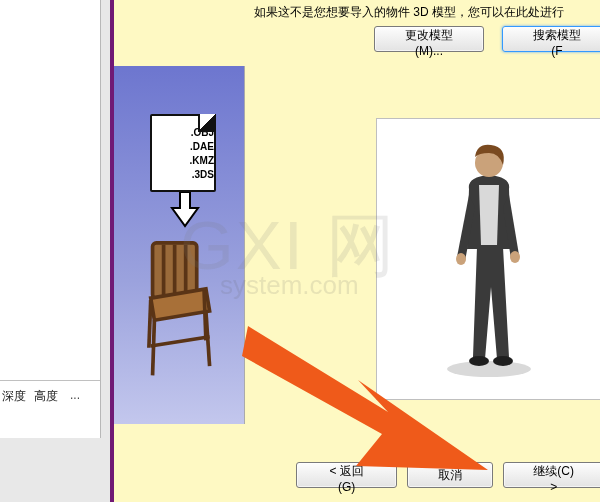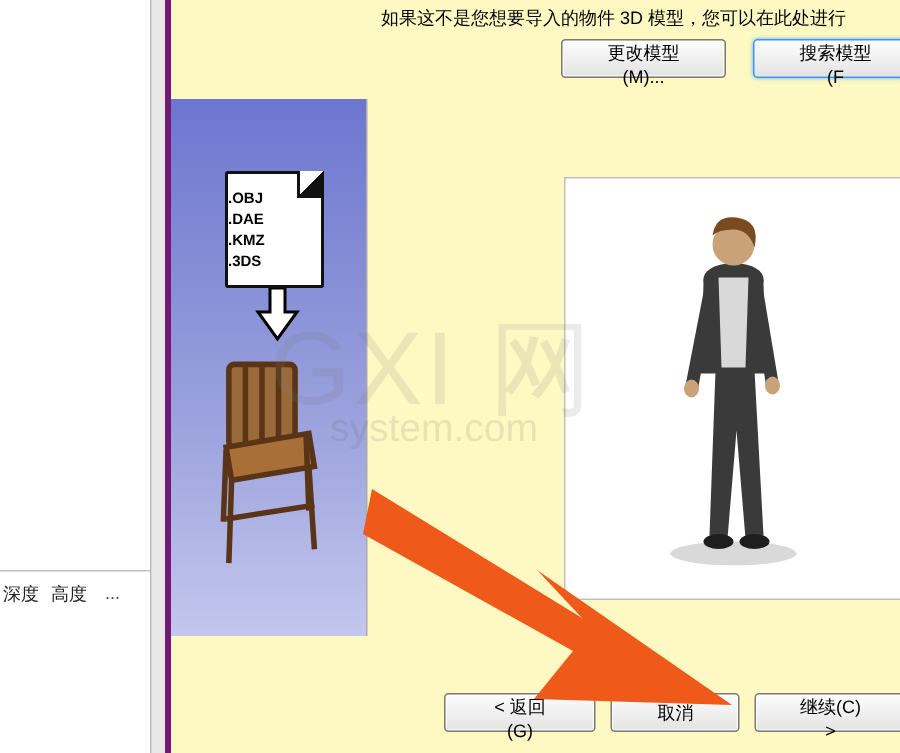--- a/index.html
+++ b/index.html
@@ -1,29 +1,29 @@
 <!DOCTYPE html>
 <html><head>
 <meta charset="utf-8">
 <style>
   html,body{margin:0;padding:0;font-family:"Microsoft YaHei","SimSun",Arial,sans-serif;font-size:12px;background:#f0f0f0;overflow:hidden}
   #stage{position:relative;width:600px;height:502px;background:#e8e8e8}
-  .left-prop-panel{position:absolute;left:0;top:0;width:100px;height:502px;background:#fff;border-right:1px solid #b8b8b8}
+  .left-prop-panel{position:absolute;left:0;top:0;width:100px;height:438px;background:#fff;border-right:1px solid #b8b8b8}
   .left-prop-panel .divider{position:absolute;left:0;top:380px;width:100%;height:1px;background:#c0c0c0}
   .bottom-labels{position:absolute;left:2px;top:388px;display:flex;gap:8px;font-size:12px;color:#222}
   .extra-dots{margin-left:4px;color:#444}
   .dlg{position:absolute;left:110px;top:0;width:490px;height:502px;background:#fef9c3;border-left:4px solid #701a75}
   .instr{position:absolute;left:140px;top:4px;font-size:12px;color:#000;white-space:nowrap}
   .top-btns{position:absolute;left:260px;top:26px;display:flex;gap:18px}
   .winbtn{min-width:110px;height:26px;border:1px solid #7a7a7a;background:linear-gradient(#fdfdfd,#e3e3e3);border-radius:3px;font-size:12px;color:#000;padding:0 26px;cursor:pointer;box-shadow:inset 0 0 0 1px rgba(255,255,255,.6)}
   .winbtn.search{border-color:#3399ff;box-shadow:0 0 3px rgba(80,160,255,.9)}
   .side-illus{position:absolute;left:0;top:66px;width:130px;height:358px;background:linear-gradient(180deg,#6d76cf 0%,#9ba2dd 60%,#c3c7ed 100%);border-right:1px solid #aaa}
   .file-page{position:absolute;left:36px;top:48px;width:62px;height:74px;background:#fff;border:2px solid #111;border-radius:2px}
   .file-page::before{content:"";position:absolute;right:-2px;top:-2px;width:16px;height:16px;background:linear-gradient(135deg,#fff 49%,#111 50%);border-left:2px solid #111;border-bottom:2px solid #111}
-  .file-ext{font-size:10px;font-weight:bold;color:#000;text-align:left;line-height:14px;padding-top:10px;white-space:pre}
+  .file-ext{font-size:10px;font-weight:bold;color:#000;text-align:right;line-height:14px;padding-top:10px;white-space:pre}
   .arrow-down{position:absolute;left:56px;top:126px;width:0;height:0}
   .arrow-down svg{display:block}
   .chair{position:absolute;left:22px;top:170px;width:92px;height:150px}
   .chair svg{width:100%;height:100%}
   .preview{position:absolute;left:262px;top:118px;width:224px;height:280px;background:#fff;border:1px solid #bfbfbf}
   .preview svg{display:block;margin:18px auto 0}
   .btm-btns{position:absolute;left:182px;top:462px;display:flex;gap:10px}
   .winbtn.small{min-width:86px}
   
   .orange-arrow{position:absolute;left:238px;top:316px;width:260px;height:170px;pointer-events:none}

